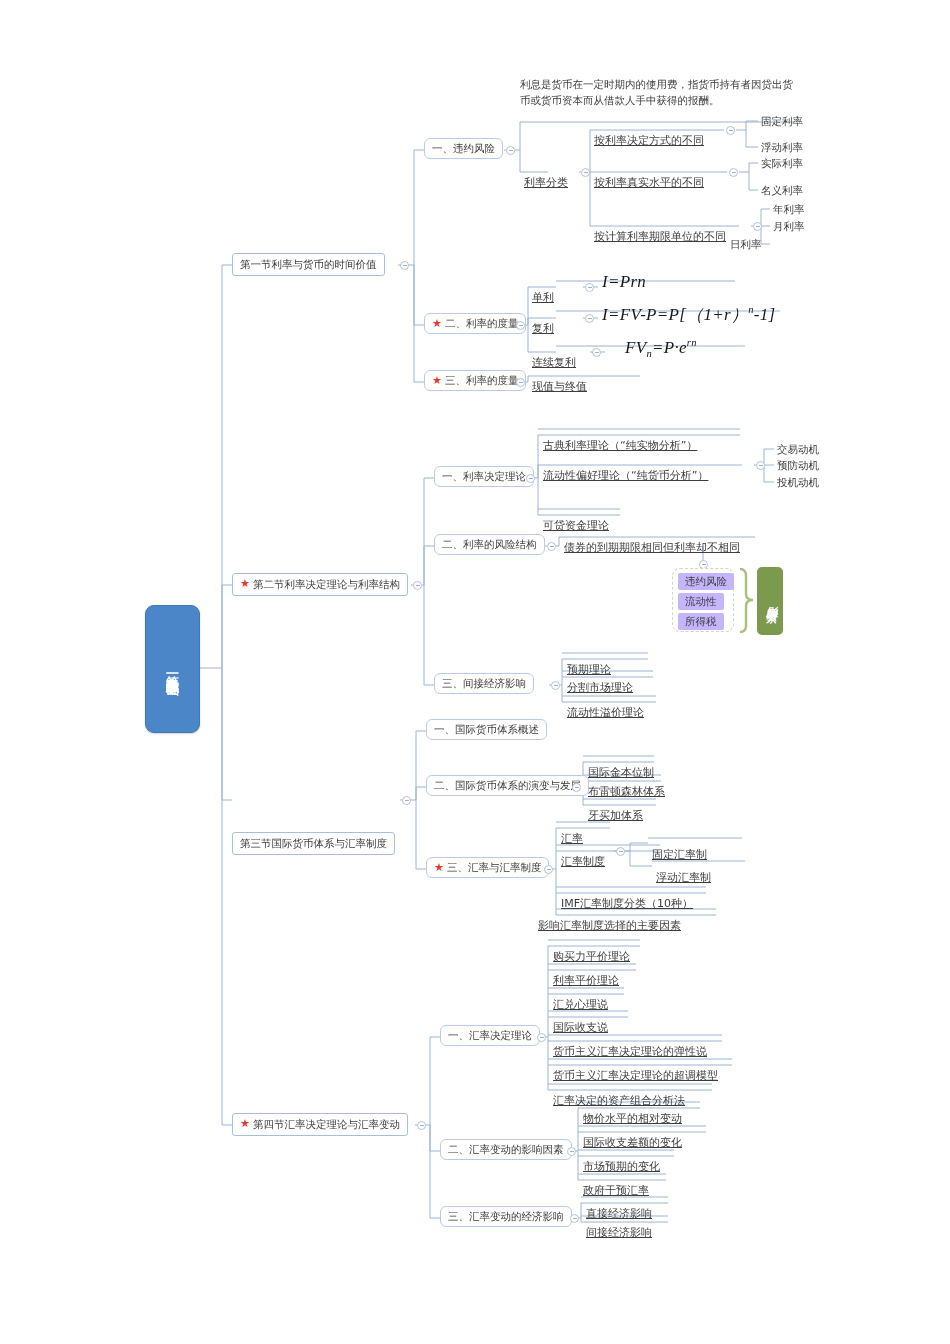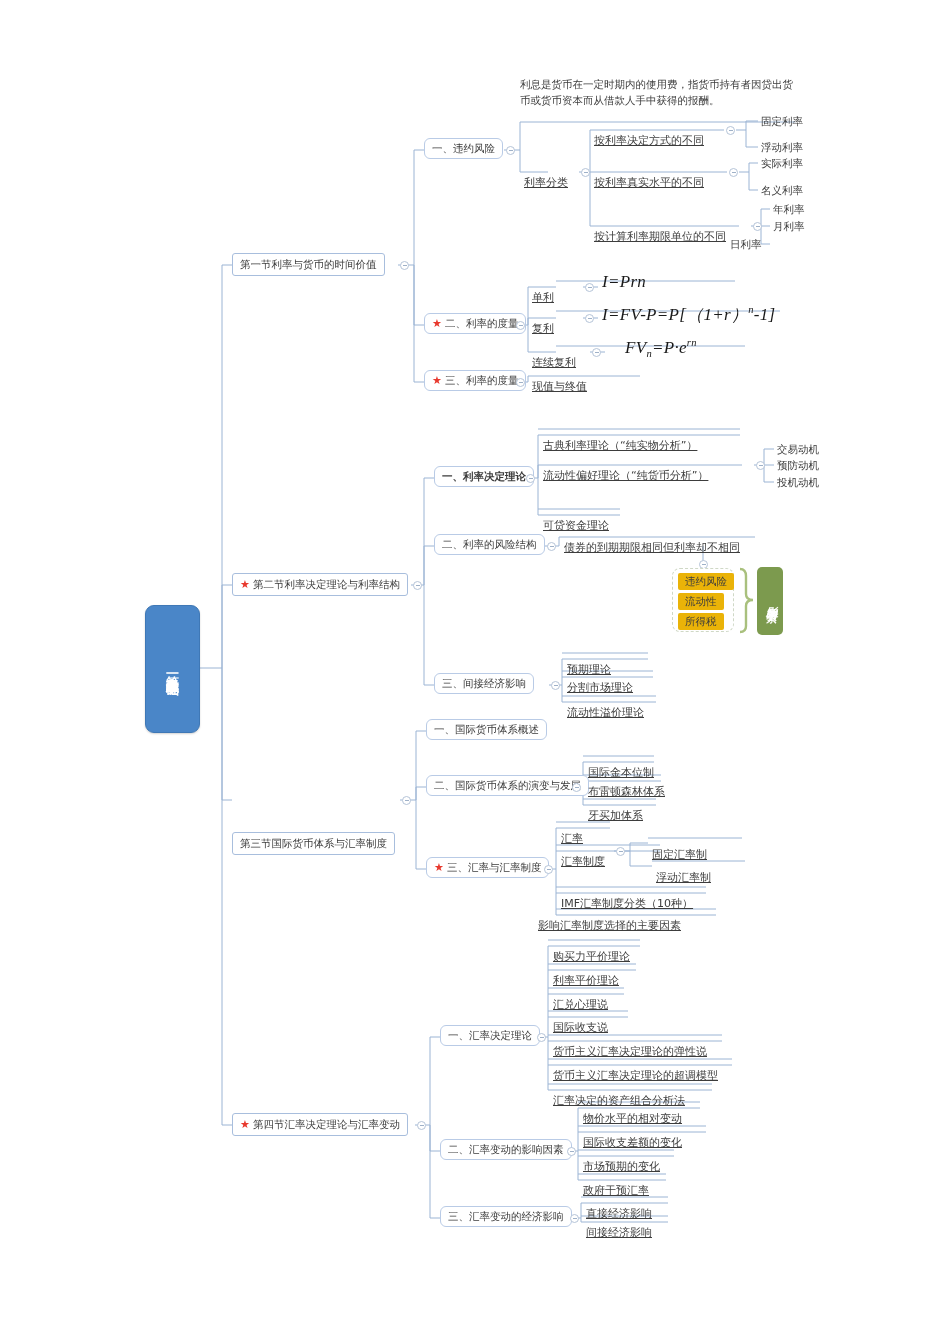--- a/index.html
+++ b/index.html
@@ -20,21 +20,21 @@
     text-align:center;letter-spacing:1px;
     display:flex;align-items:center;justify-content:center;
     box-shadow:0 1px 2px rgba(0,0,0,.18);
   }
   .root .vtext{writing-mode:vertical-rl;text-orientation:upright;}
 
   .sec{
     border:1px solid #a8bedd;border-radius:3px;background:#ffffff;
     font-size:10.5px;line-height:13px;color:#3b3b3b;
     padding:4px 7px 4px 7px;
-    display:flex;align-items:center;gap:3px;
+    display:flex;align-items:flex-start;gap:3px;
   }
   .sub{
     border:1px solid #b9cbe6;border-radius:6px;background:#ffffff;
     font-size:10.5px;line-height:13px;color:#3b3b3b;
     padding:3px 7px;
     display:flex;align-items:center;gap:3px;
   }
   .plain{
     font-size:11px;line-height:13px;color:#3d3d3d;
     padding:10px 2px;background:transparent;text-decoration:underline;
@@ -67,21 +67,21 @@
     content:"";position:absolute;left:1.5px;top:3px;width:4px;height:1px;
     background:#9fb1c8;
   }
 
   
   .groupcard{
     position:absolute;border:1px dashed #cfd8c6;border-radius:8px;
     background:#ffffff;box-sizing:border-box;
   }
   .chip{
-    position:absolute;background:#eab308;border-radius:2px;
+    position:absolute;background:#c4b5fd;border-radius:2px;
     font-size:10.5px;line-height:13px;color:#3d3d3d;
     padding:2px 7px;box-sizing:border-box;
   }
   .greenbox{
     position:absolute;background:#7c9a4e;border-radius:5px;
     color:#ffffff;font-size:11px;font-style:italic;font-weight:bold;
     letter-spacing:2px;text-align:center;
     display:flex;align-items:center;justify-content:center;
   }
   .greenbox .vtext{writing-mode:vertical-rl;text-orientation:upright;}
@@ -373,21 +373,21 @@
   <div class="tog" style="left:592px;top:348px;"></div>
   <div class="node formula" style="left:625px;top:337px;">FV<sub>n</sub>=P·e<sup>rn</sup></div>
 
   <div class="node sub" style="left:424px;top:370px;">
     <span class="star">★</span>
     <span>三、利率的度量</span>
   </div>
   <div class="tog" style="left:516px;top:378px;"></div>
   <div class="node plain" style="left:530px;top:370px;"><span>现值与终值</span></div>
 
-  <div class="node sub" style="left:434px;top:466px;font-weight:bold;">
+  <div class="node sub" style="left:434px;top:466px;">
     <span>一、利率决定理论</span>
   </div>
   <div class="tog" style="left:526px;top:474px;"></div>
 
   <div class="node plain" style="left:541px;top:429px;"><span>古典利率理论（“纯实物分析”）</span></div>
   <div class="node plain" style="left:541px;top:459px;"><span>流动性偏好理论（“纯货币分析”）</span></div>
   <div class="tog" style="left:756px;top:461px;"></div>
   <div class="node plain" style="left:541px;top:509px;"><span>可贷资金理论</span></div>
 
   <div class="node leaf" style="left:776px;top:443px;"><span>交易动机</span></div>

